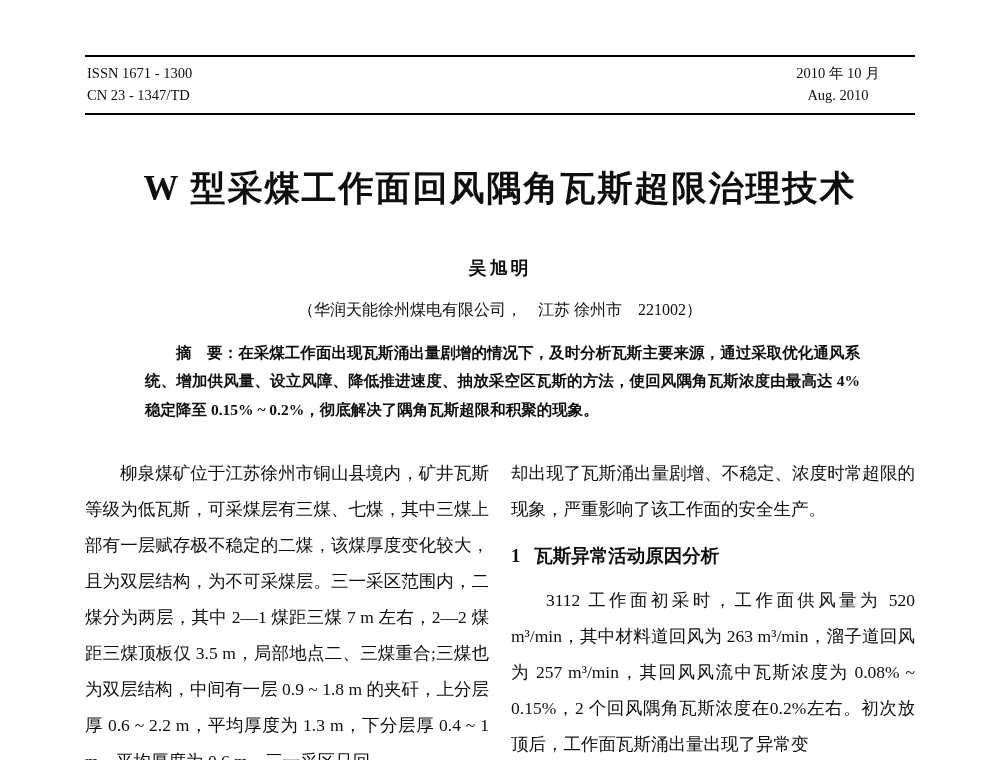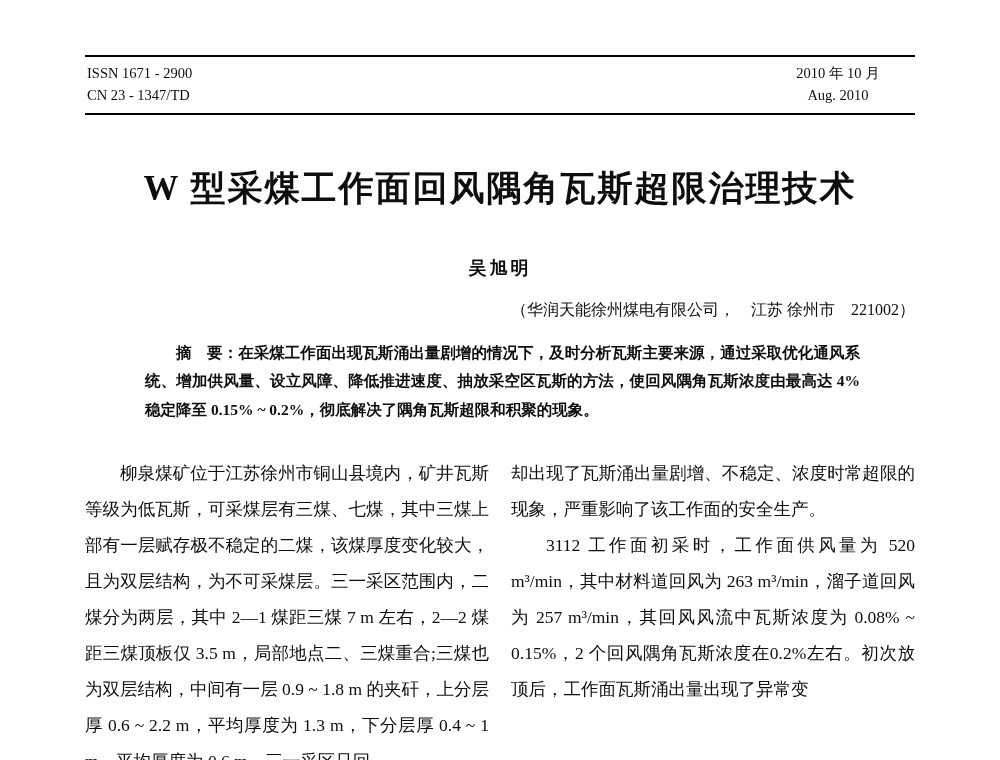--- a/index.html
+++ b/index.html
@@ -43,21 +43,21 @@
   }
   .author {
     margin-top: 44px;
     text-align: center;
     font-size: 18px;
     font-weight: bold;
     letter-spacing: 3px;
   }
   .affiliation {
     margin-top: 20px;
-    text-align: right;
+    text-align: center;
     font-size: 16px;
   }
 
   
   .abstract {
     margin: 18px 55px 0 60px;
     font-size: 15.5px;
     font-weight: bold;
     line-height: 1.85;
     text-align: justify;
@@ -91,21 +91,21 @@
   }
   h2.section-heading .sec-num { margin-right: 14px; }
 </style>
 </head>
 <body>
 
 <div class="page">
 
   <header class="journal-header">
     <div class="header-left">
-      <div>ISSN 1671 - 2900</div>
+      <div>ISSN 1671 - 1300</div>
       <div>CN 23 - 1347/TD</div>
     </div>
     <div class="header-right">
       <div>2010 年 10 月</div>
       <div>Aug. 2010</div>
     </div>
   </header>
 
   <h1 class="article-title">W 型采煤工作面回风隅角瓦斯超限治理技术</h1>
 
@@ -119,18 +119,21 @@
 
 
   <div class="columns">
 
     <div class="col">
       <p class="indent">柳泉煤矿位于江苏徐州市铜山县境内，矿井瓦斯等级为低瓦斯，可采煤层有三煤、七煤，其中三煤上部有一层赋存极不稳定的二煤，该煤厚度变化较大，且为双层结构，为不可采煤层。三一采区范围内，二煤分为两层，其中 2—1 煤距三煤 7 m 左右，2—2 煤距三煤顶板仅 3.5 m，局部地点二、三煤重合;三煤也为双层结构，中间有一层 0.9 ~ 1.8 m 的夹矸，上分层厚 0.6 ~ 2.2 m，平均厚度为 1.3 m，下分层厚 0.4 ~ 1 m，平均厚度为 0.6 m，三一采区只回</p>
     </div>
 
     <div class="col">
       <p>却出现了瓦斯涌出量剧增、不稳定、浓度时常超限的现象，严重影响了该工作面的安全生产。</p>
+      <h2 class="section-heading">
+        <span class="sec-num">1</span><span>瓦斯异常活动原因分析</span>
+      </h2>
       <p class="indent">3112 工作面初采时，工作面供风量为 520 m³/min，其中材料道回风为 263 m³/min，溜子道回风为 257 m³/min，其回风风流中瓦斯浓度为 0.08% ~ 0.15%，2 个回风隅角瓦斯浓度在0.2%左右。初次放顶后，工作面瓦斯涌出量出现了异常变</p>
     </div>
 
   </div>
 
 </div>
 
 </body></html>

